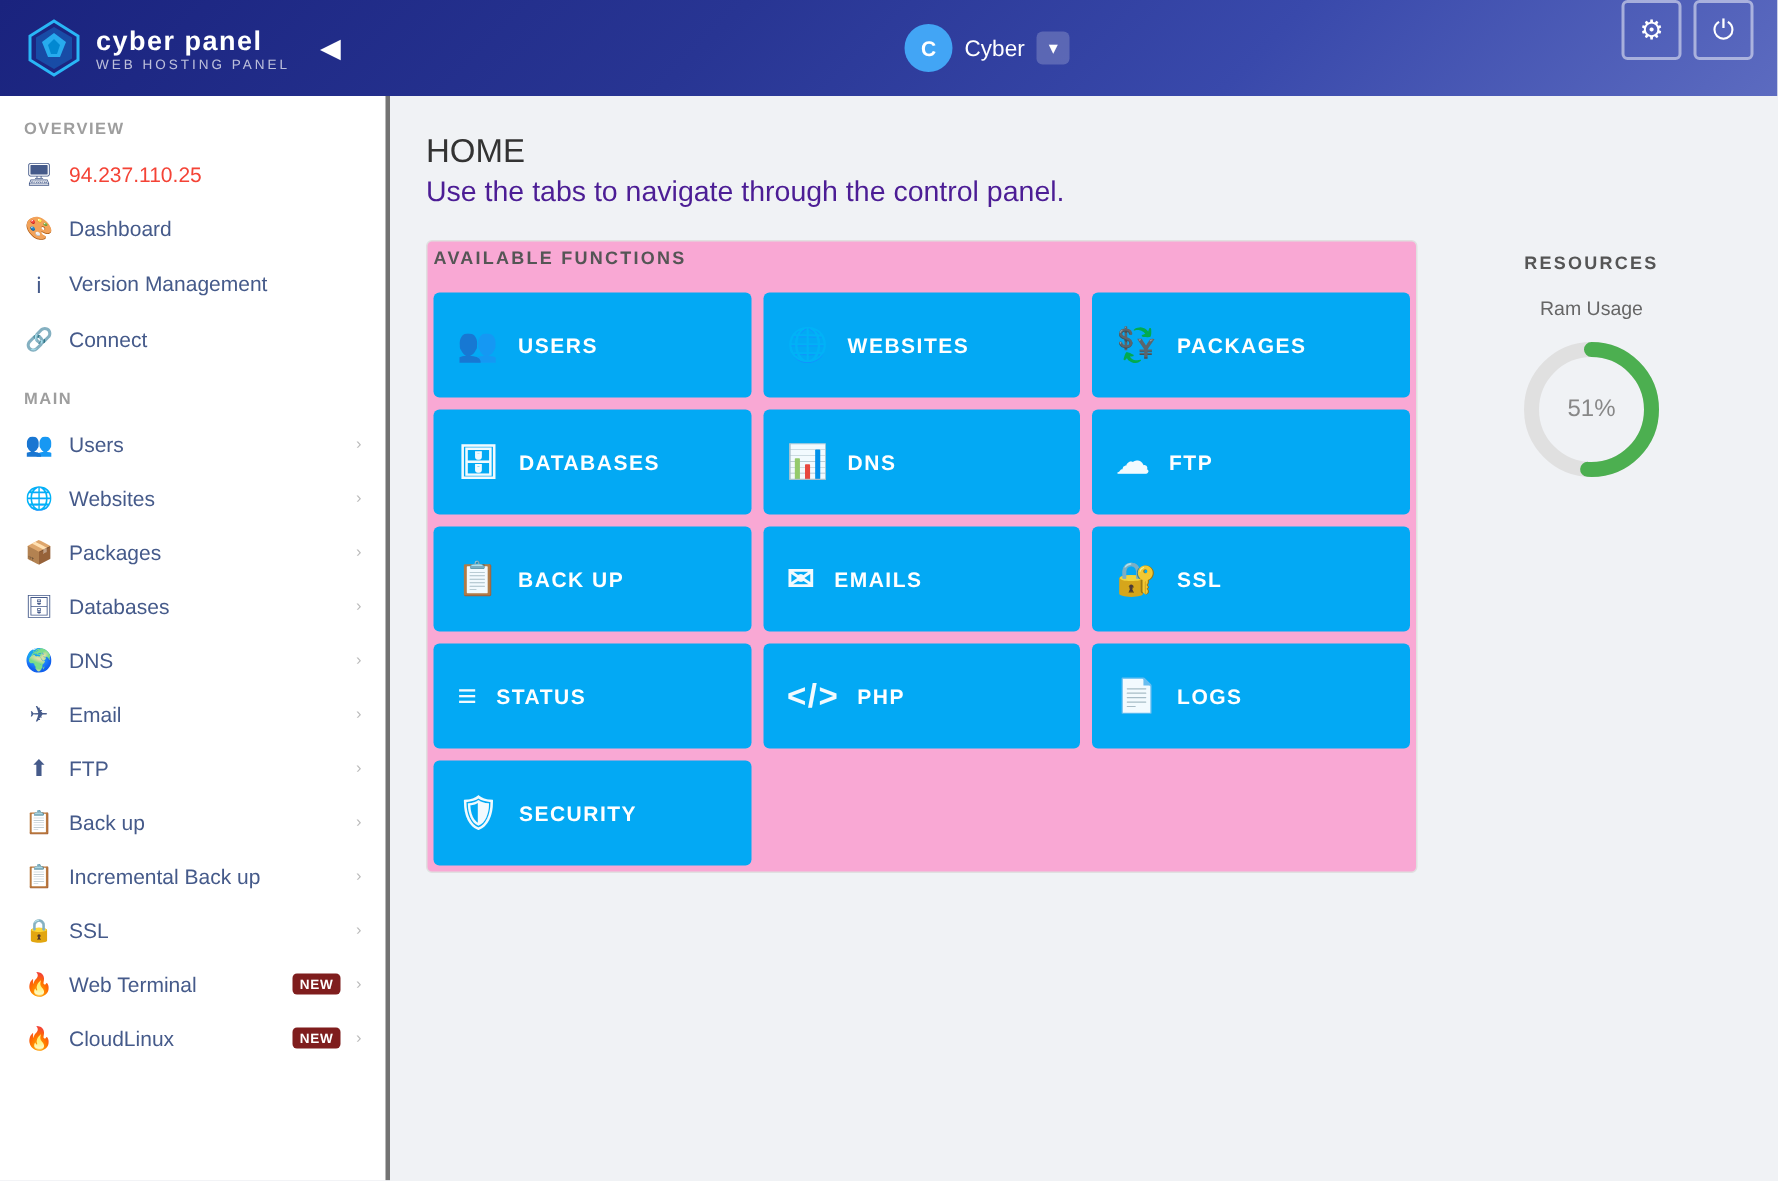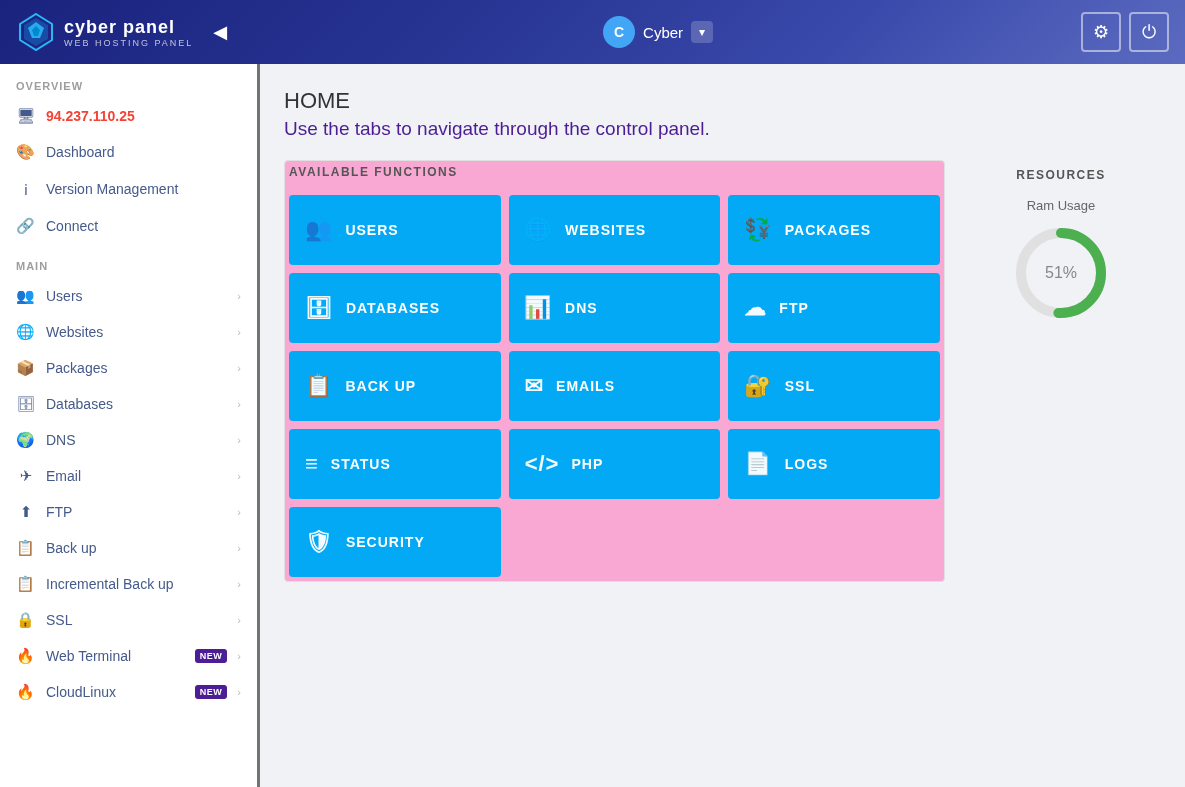--- a/index.html
+++ b/index.html
@@ -3,21 +3,20 @@
   <meta charset="utf-8">
   <style>
     * { box-sizing: border-box; margin: 0; padding: 0; }
     body { font-family: 'Segoe UI', Arial, sans-serif; display: flex; flex-direction: column; height: 787px; width: 1185px; overflow: hidden; background: #f0f2f5; }
 
     
     .header {
       background: linear-gradient(135deg, #1a237e 0%, #283593 40%, #3949ab 70%, #5c6bc0 100%);
       height: 64px;
       display: flex;
-      align-items: center;
       justify-content: space-between;
       padding: 0 16px;
       flex-shrink: 0;
     }
     .header-left { display: flex; align-items: center; gap: 12px; }
     .logo-container { display: flex; align-items: center; gap: 8px; }
     .logo-icon { width: 40px; height: 40px; }
     .logo-text { color: white; }
     .logo-text .brand { font-size: 18px; font-weight: 700; letter-spacing: 1px; }
     .logo-text .sub { font-size: 9px; letter-spacing: 2px; color: rgba(255,255,255,0.7); }
@@ -54,29 +53,29 @@
       cursor: pointer;
       color: #455a8a;
       font-size: 14px;
       gap: 10px;
       position: relative;
     }
     .sidebar-item .item-icon { width: 20px; text-align: center; font-size: 15px; }
     .sidebar-item .item-label { flex: 1; }
     .sidebar-item .arrow { font-size: 11px; color: #bbb; }
     .sidebar-item .badge-new {
-      background: #4c1d95;
+      background: #7f1d1d;
       color: white;
       font-size: 9px;
       font-weight: 700;
       padding: 2px 5px;
       border-radius: 3px;
       letter-spacing: 0.5px;
     }
-    .sidebar-ip { color: #f44336; font-weight: 700; font-size: 14px; }
+    .sidebar-ip { color: #f44336; font-weight: 400; font-size: 14px; }
 
     
     .content { flex: 1; overflow-y: auto; padding: 24px; }
     .page-title { font-size: 22px; font-weight: 400; color: #333; margin-bottom: 4px; }
     .page-subtitle { font-size: 19px; color: #4c1d95; margin-bottom: 20px; }
 
     
     .functions-panel {
       background: #f9a8d4;
       border: 1px solid #e0e0e0;

